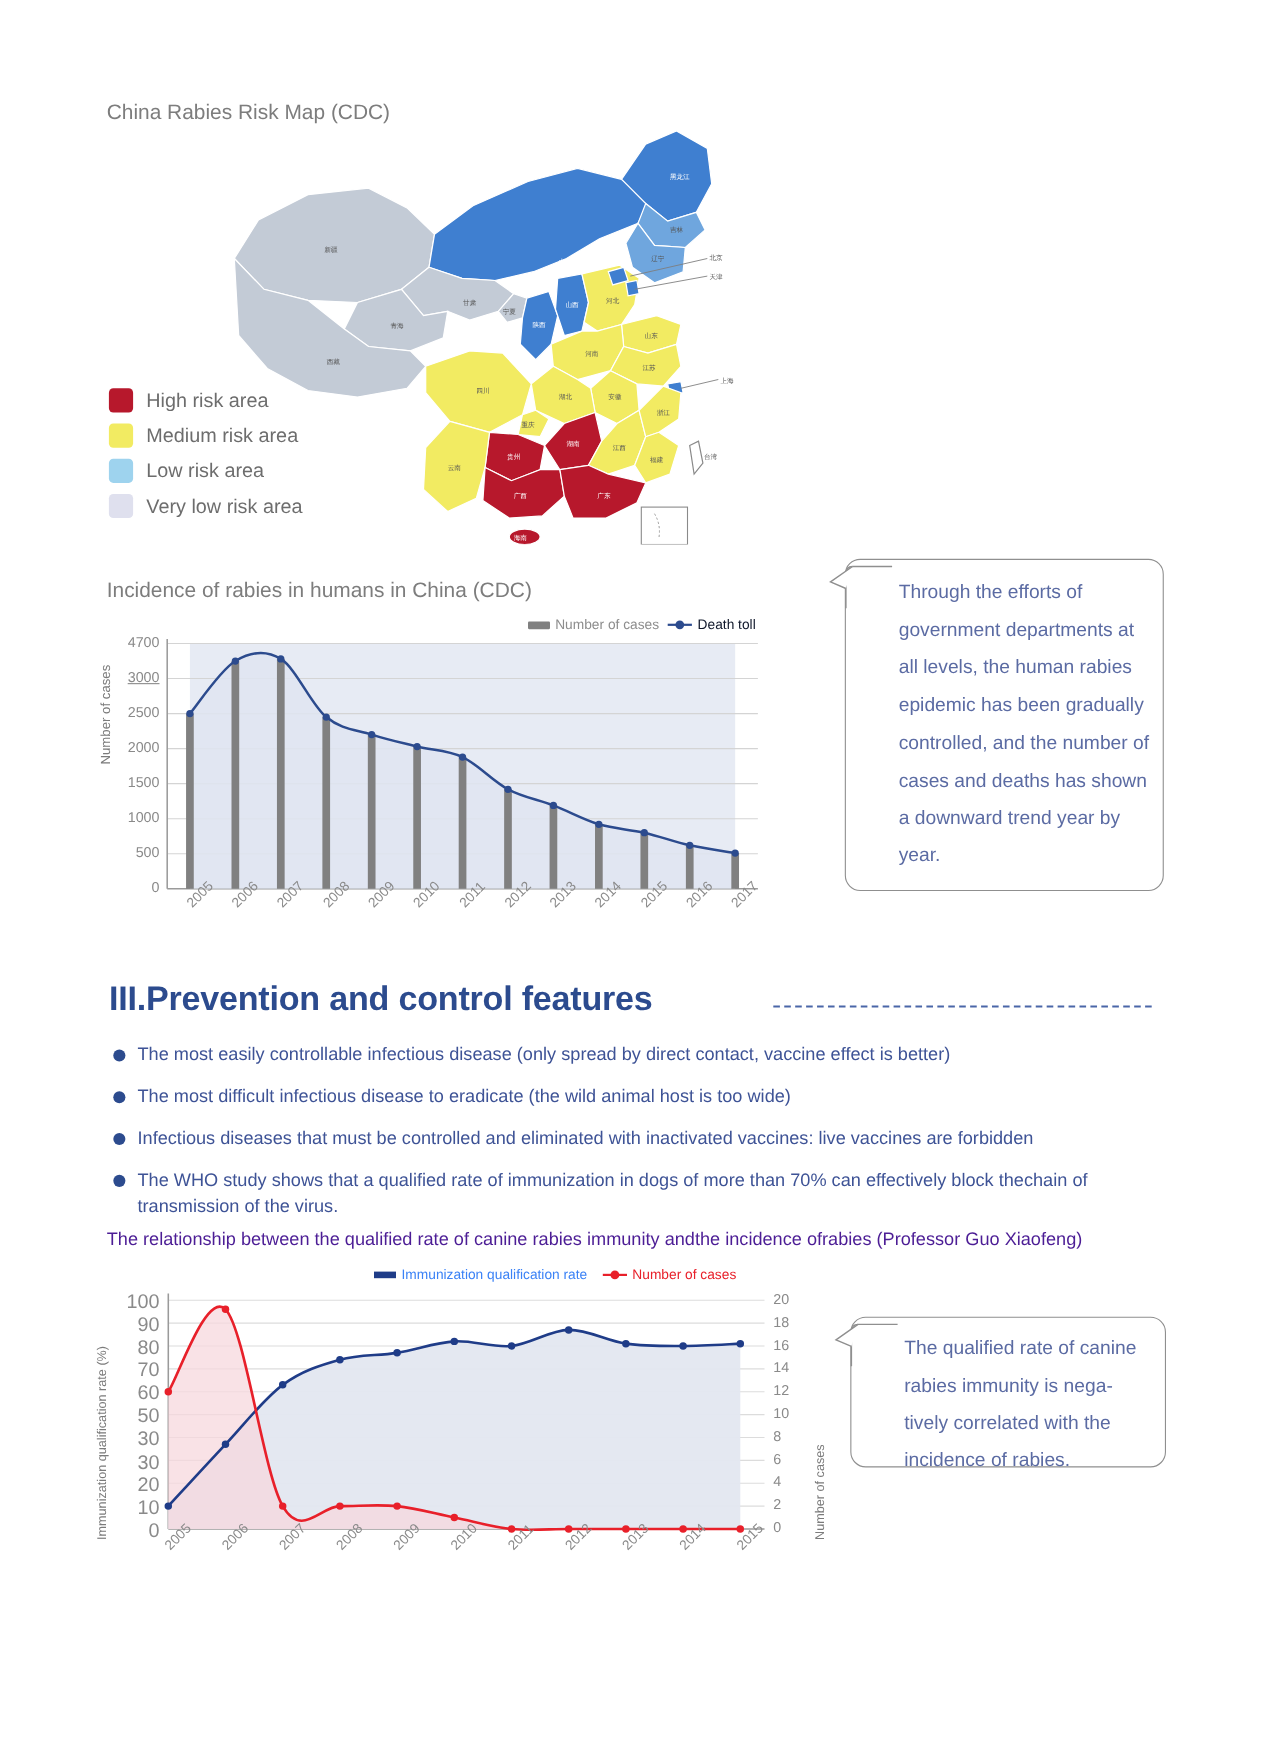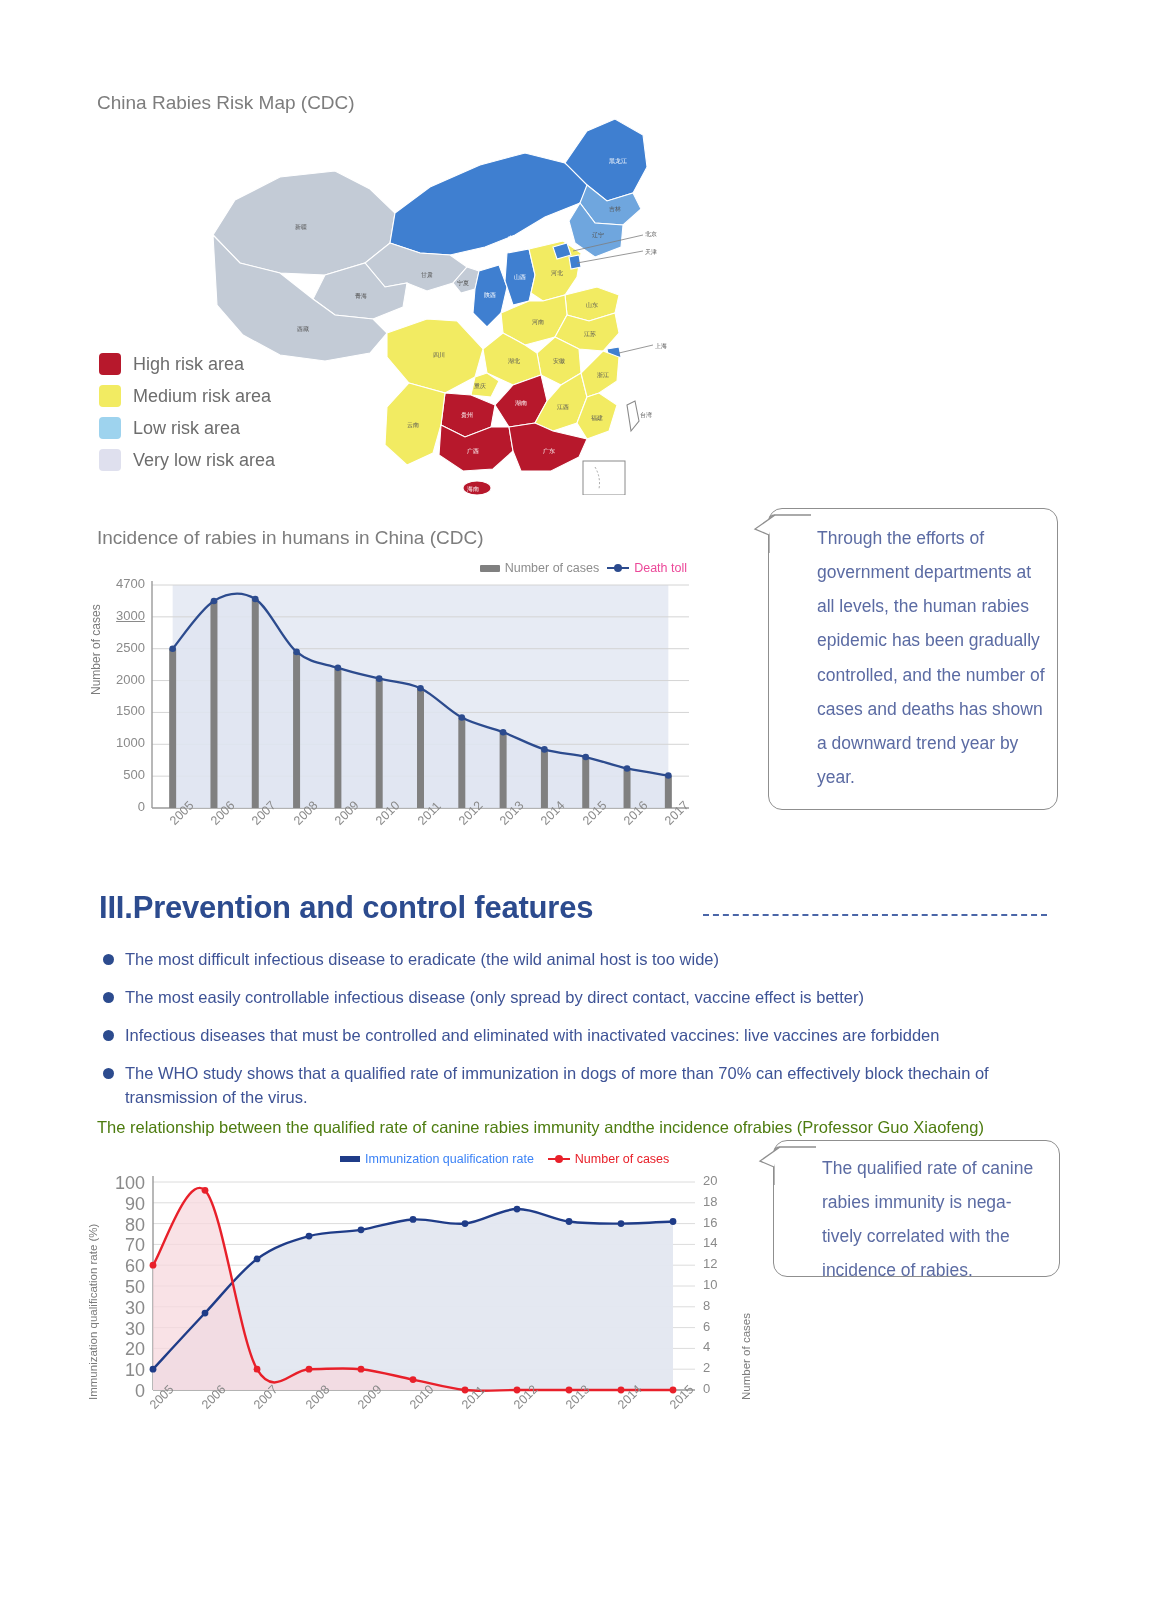--- a/index.html
+++ b/index.html
@@ -24,46 +24,46 @@
 
   
   #chart1-title{position:absolute;left:97px;top:527px;}
   #chart1{position:absolute;left:97px;top:555px;width:600px;height:290px;}
   .c1-legend{position:absolute;right:10px;top:6px;display:flex;align-items:center;gap:8px;font-size:12.5px;}
   .c1-legend .itm{display:flex;align-items:center;gap:5px;}
   .sw-bar{width:20px;height:7px;background:#808080;border-radius:1px;display:inline-block;}
   .sw-line{width:22px;height:2px;background:#2c4b8e;display:inline-block;position:relative;}
   .sw-line:after{content:"";position:absolute;left:7px;top:-3px;width:8px;height:8px;border-radius:50%;background:#2c4b8e;}
   .c1-lg-cases{color:#8d8d8d;}
-  .c1-lg-death{color:#ec4899;}
+  .c1-lg-death{color:#0f172a;}
   #c1-ylabel{position:absolute;left:-8px;top:140px;transform:rotate(-90deg);transform-origin:left top;
     font-size:12px;color:#7b7b7b;white-space:nowrap;}
   .xtick1{position:absolute;font-size:12.5px;color:#8a8a8a;transform:rotate(-45deg);transform-origin:left top;white-space:nowrap;}
   .ytick1{position:absolute;font-size:13px;color:#8a8a8a;text-align:right;width:40px;}
 
   
   .callout{position:absolute;border:1.3px solid #8f8f8f;border-radius:14px;background:#fff;}
   .callout .txt{color:#5b6ba3;line-height:1.95;}
   #callout1{left:768px;top:508px;width:288px;height:300px;}
   #callout1 .txt{position:absolute;left:48px;top:12px;width:228px;font-size:17.5px;}
-  #callout2{left:773px;top:1140px;width:285px;height:135px;text-decoration:underline;}
+  #callout2{left:773px;top:1197px;width:285px;height:135px;text-decoration:underline;}
   #callout2 .txt{position:absolute;left:48px;top:10px;width:226px;font-size:17.5px;}
   .tail{position:absolute;width:60px;height:44px;}
 
   
   #sec3{position:absolute;left:0;top:890px;width:1149px;}
   #sec3-head{position:absolute;left:99px;top:0;font-size:31px;font-weight:bold;color:#2c4b8e;letter-spacing:-0.2px;}
   #sec3-dash{position:absolute;left:703px;top:24px;width:344px;border-top:2px dashed #4a66a8;}
   #bullets{position:absolute;left:103px;top:58px;width:980px;}
   .bullet{display:flex;align-items:flex-start;margin-bottom:14px;}
   .bdot{width:11px;height:11px;border-radius:50%;background:#2c4b8e;margin-right:11px;margin-top:6px;flex:none;}
   .btext{font-size:16.5px;color:#3e5396;line-height:1.45;}
 
   
-  #chart2-title{position:absolute;left:97px;top:1118px;font-size:16.5px;color:#4d7c0f;}
+  #chart2-title{position:absolute;left:97px;top:1118px;font-size:16.5px;color:#4c1d95;}
   #chart2{position:absolute;left:85px;top:1150px;width:680px;height:300px;}
   .c2-legend{position:absolute;left:255px;top:2px;display:flex;align-items:center;gap:14px;font-size:12.5px;}
   .c2-legend .itm{display:flex;align-items:center;gap:5px;}
   .sw-b2{width:20px;height:6px;background:#1f3c88;display:inline-block;}
   .sw-r2{width:22px;height:2px;background:#e8202a;display:inline-block;position:relative;}
   .sw-r2:after{content:"";position:absolute;left:7px;top:-3px;width:8px;height:8px;border-radius:50%;background:#e8202a;}
   .c2-lg-imm{color:#3b82f6;}
   .c2-lg-cases{color:#e8202a;}
   #c2-ylabel{position:absolute;left:2px;top:250px;transform:rotate(-90deg);transform-origin:left top;
     font-size:11.5px;color:#7b7b7b;white-space:nowrap;}
@@ -309,25 +309,25 @@
     </svg>
     <div class="txt">Through the efforts of government departments at all levels, the human rabies epidemic has been gradually controlled, and the number of cases and deaths has shown a downward trend year by year.</div>
   </div>
 
   <div id="sec3">
     <div id="sec3-head">III.Prevention and control features</div>
     <div id="sec3-dash"></div>
     <div id="bullets">
       <div class="bullet">
         <span class="bdot"></span>
-        <span class="btext">The most difficult infectious disease to eradicate (the wild animal host is too wide)</span>
+        <span class="btext">The most easily controllable infectious disease (only spread by direct contact, vaccine effect is better)</span>
       </div>
       <div class="bullet">
         <span class="bdot"></span>
-        <span class="btext">The most easily controllable infectious disease (only spread by direct contact, vaccine effect is better)</span>
+        <span class="btext">The most difficult infectious disease to eradicate (the wild animal host is too wide)</span>
       </div>
       <div class="bullet">
         <span class="bdot"></span>
         <span class="btext">Infectious diseases that must be controlled and eliminated with inactivated vaccines: live vaccines are forbidden</span>
       </div>
       <div class="bullet">
         <span class="bdot"></span>
         <span class="btext">The WHO study shows that a qualified rate of immunization in dogs of more than 70% can effectively block thechain of transmission of the virus.</span>
       </div>
     </div>

